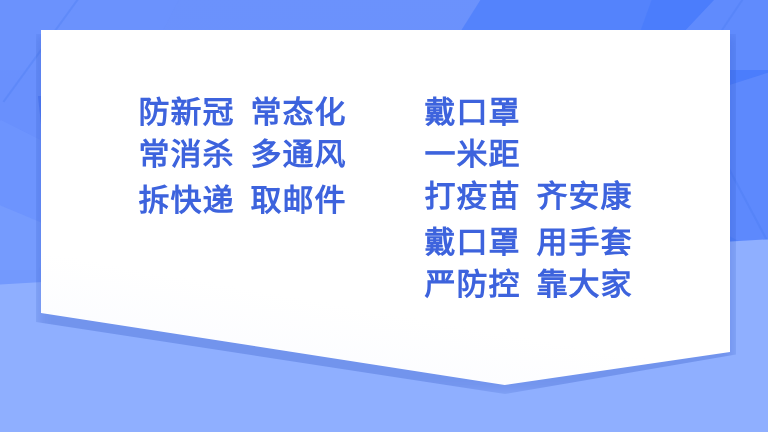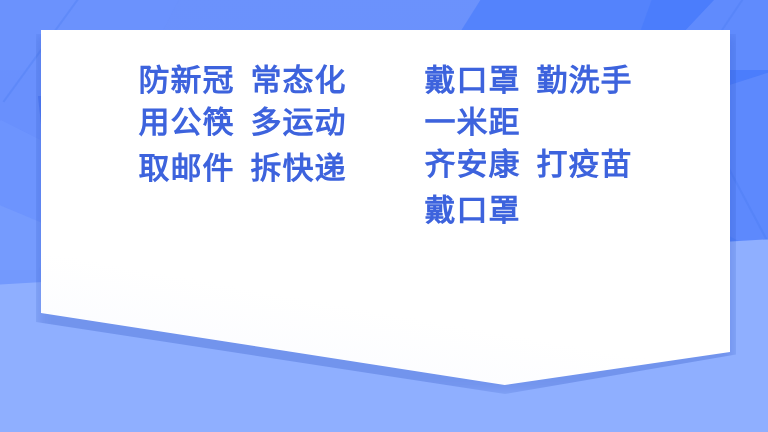--- a/index.html
+++ b/index.html
@@ -104,21 +104,21 @@
   .card{
     position:absolute;left:41px;top:30px;width:689px;height:355px;
     background:linear-gradient(190deg,#ffffff 0%,#ffffff 72%,#fbfcff 88%,#f2f5ff 100%);
     clip-path:polygon(0 0, 100% 0, 100% 90.7%, 67.3% 100%, 0 79.7%);
   }
 
   
   .slogans{
     position:absolute;left:41px;top:30px;width:689px;height:300px;
     display:flex;justify-content:center;align-items:flex-start;
-    gap:78px;padding-top:32px;box-sizing:border-box;
+    gap:78px;padding-top:64px;box-sizing:border-box;
   }
   .col{display:flex;flex-direction:column;gap:4px;}
   .line-row{
     display:flex;align-items:baseline;gap:16px;
     font-size:31px;line-height:38px;font-weight:700;
     color:#3d63dd;letter-spacing:1px;white-space:nowrap;
   }
   .phrase{display:inline-block;}
 </style>
 </head>
@@ -148,44 +148,48 @@
   <div class="card"></div>
 
   <div class="slogans">
 
     <div class="col">
       <div class="line-row">
         <span class="phrase">防新冠</span>
         <span class="phrase">常态化</span>
       </div>
       <div class="line-row">
-        <span class="phrase">用公筷</span>
-        <span class="phrase">多运动</span>
+        <span class="phrase">常消杀</span>
+        <span class="phrase">多通风</span>
       </div>
       <div class="line-row">
       </div>
       <div class="line-row">
+        <span class="phrase">拆快递</span>
         <span class="phrase">取邮件</span>
-        <span class="phrase">拆快递</span>
       </div>
     </div>
 
     <div class="col">
       <div class="line-row">
         <span class="phrase">戴口罩</span>
-        <span class="phrase">勤洗手</span>
       </div>
       <div class="line-row">
         <span class="phrase">一米距</span>
       </div>
       <div class="line-row">
+        <span class="phrase">打疫苗</span>
         <span class="phrase">齐安康</span>
-        <span class="phrase">打疫苗</span>
       </div>
       <div class="line-row">
       </div>
       <div class="line-row">
         <span class="phrase">戴口罩</span>
+        <span class="phrase">用手套</span>
+      </div>
+      <div class="line-row">
+        <span class="phrase">严防控</span>
+        <span class="phrase">靠大家</span>
       </div>
     </div>
 
   </div>
 </div>
 
 </body></html>

